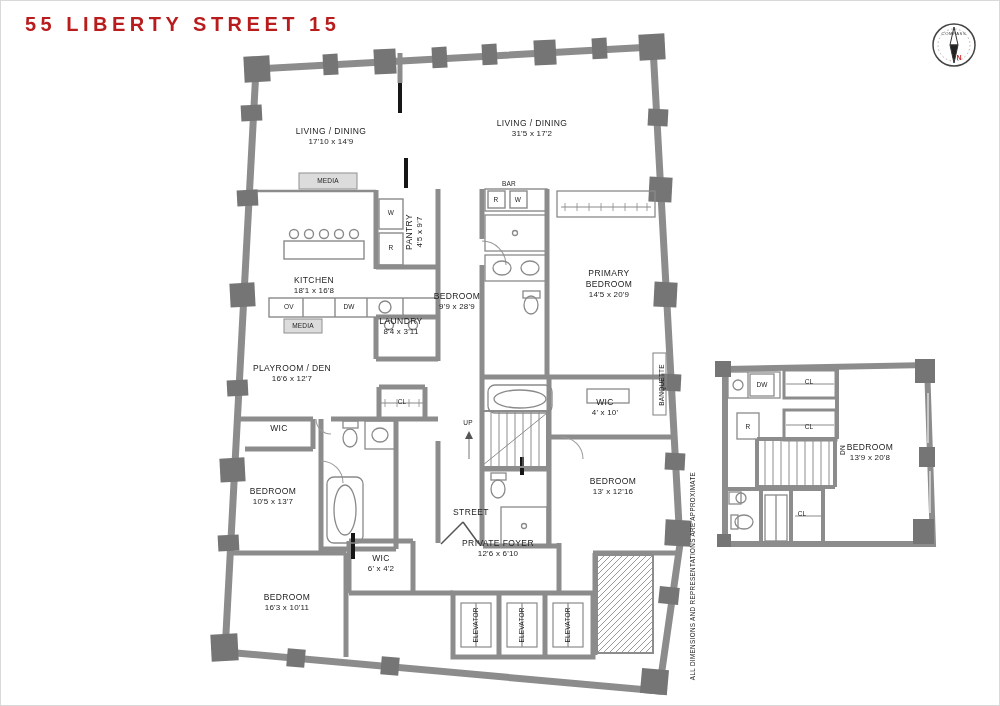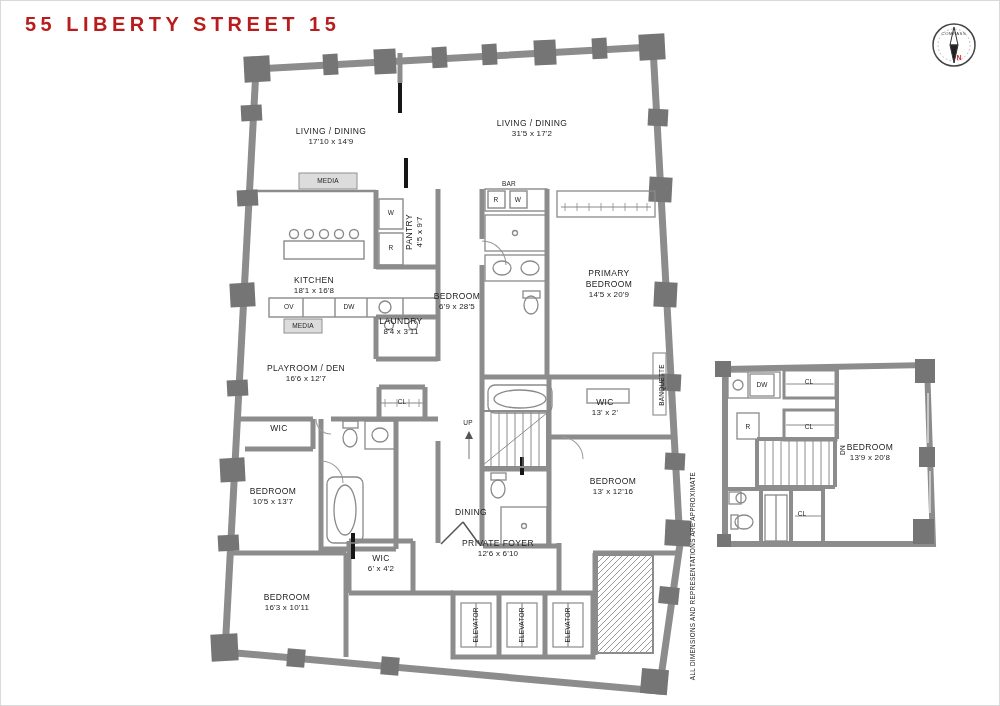--- a/index.html
+++ b/index.html
@@ -253,49 +253,49 @@
 <div class="lbl sm" style="left:390px;top:247px">R</div>
 <div class="lbl sm" style="left:508px;top:183px">BAR</div>
 <div class="lbl sm" style="left:495px;top:199px">R</div>
 <div class="lbl sm" style="left:517px;top:199px">W</div>
 <div class="lbl" style="left:608px;top:283px">
   <div class="rn wrapname">PRIMARY BEDROOM</div>
   <div class="rd">14'5 x 20'9</div>
 </div>
 <div class="lbl" style="left:456px;top:301px">
   <div class="rn">BEDROOM</div>
-  <div class="rd">6'9 x 28'5</div>
+  <div class="rd">9'9 x 28'9</div>
 </div>
 <div class="lbl" style="left:400px;top:326px">
   <div class="rn">LAUNDRY</div>
   <div class="rd">8'4 x 3'11</div>
 </div>
 <div class="lbl sm" style="left:288px;top:306px">OV</div>
 <div class="lbl sm" style="left:348px;top:306px">DW</div>
 <div class="lbl sm" style="left:302px;top:325px">MEDIA</div>
-<div class="lbl" style="left:305px;top:373px">
+<div class="lbl" style="left:291px;top:373px">
   <div class="rn">PLAYROOM / DEN</div>
   <div class="rd">16'6 x 12'7</div>
 </div>
 <div class="lbl rn" style="left:278px;top:428px">WIC</div>
 <div class="lbl sm" style="left:401px;top:401px">CL</div>
 <div class="lbl sm" style="left:467px;top:422px">UP</div>
 <div class="lbl" style="left:604px;top:407px">
   <div class="rn">WIC</div>
-  <div class="rd">13' x 2'</div>
+  <div class="rd">4' x 10'</div>
 </div>
 <div class="lbl" style="left:272px;top:496px">
   <div class="rn">BEDROOM</div>
   <div class="rd">10'5 x 13'7</div>
 </div>
 <div class="lbl" style="left:612px;top:486px">
   <div class="rn">BEDROOM</div>
   <div class="rd">13' x 12'16</div>
 </div>
-<div class="lbl rn" style="left:470px;top:512px">DINING</div>
+<div class="lbl rn" style="left:470px;top:512px">STREET</div>
 <div class="lbl" style="left:380px;top:563px">
   <div class="rn">WIC</div>
   <div class="rd">6' x 4'2</div>
 </div>
 <div class="lbl" style="left:497px;top:548px">
   <div class="rn">PRIVATE FOYER</div>
   <div class="rd">12'6 x 6'10</div>
 </div>
 <div class="lbl" style="left:286px;top:602px">
   <div class="rn">BEDROOM</div>

